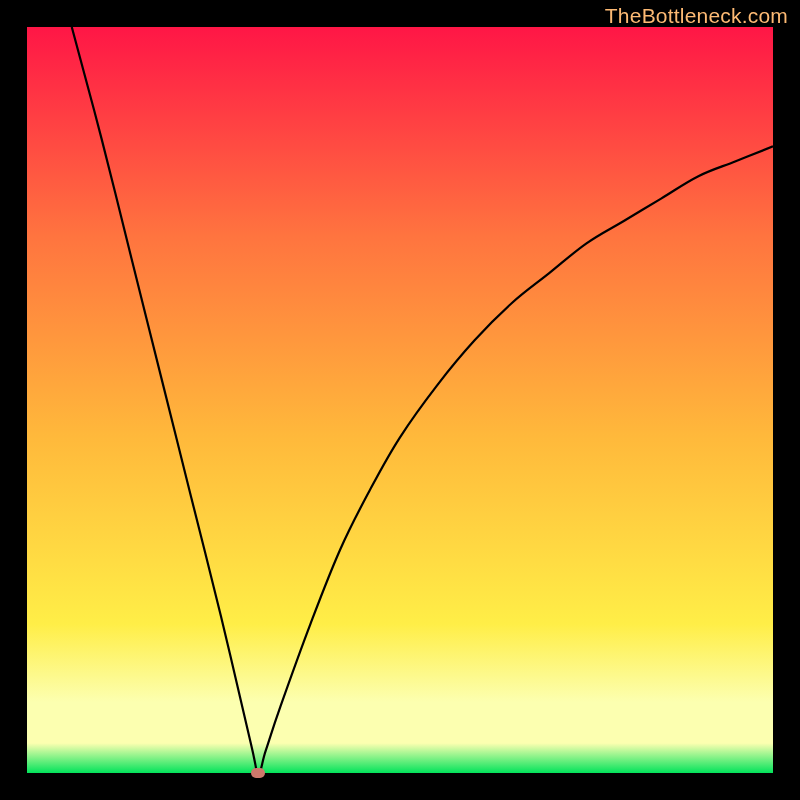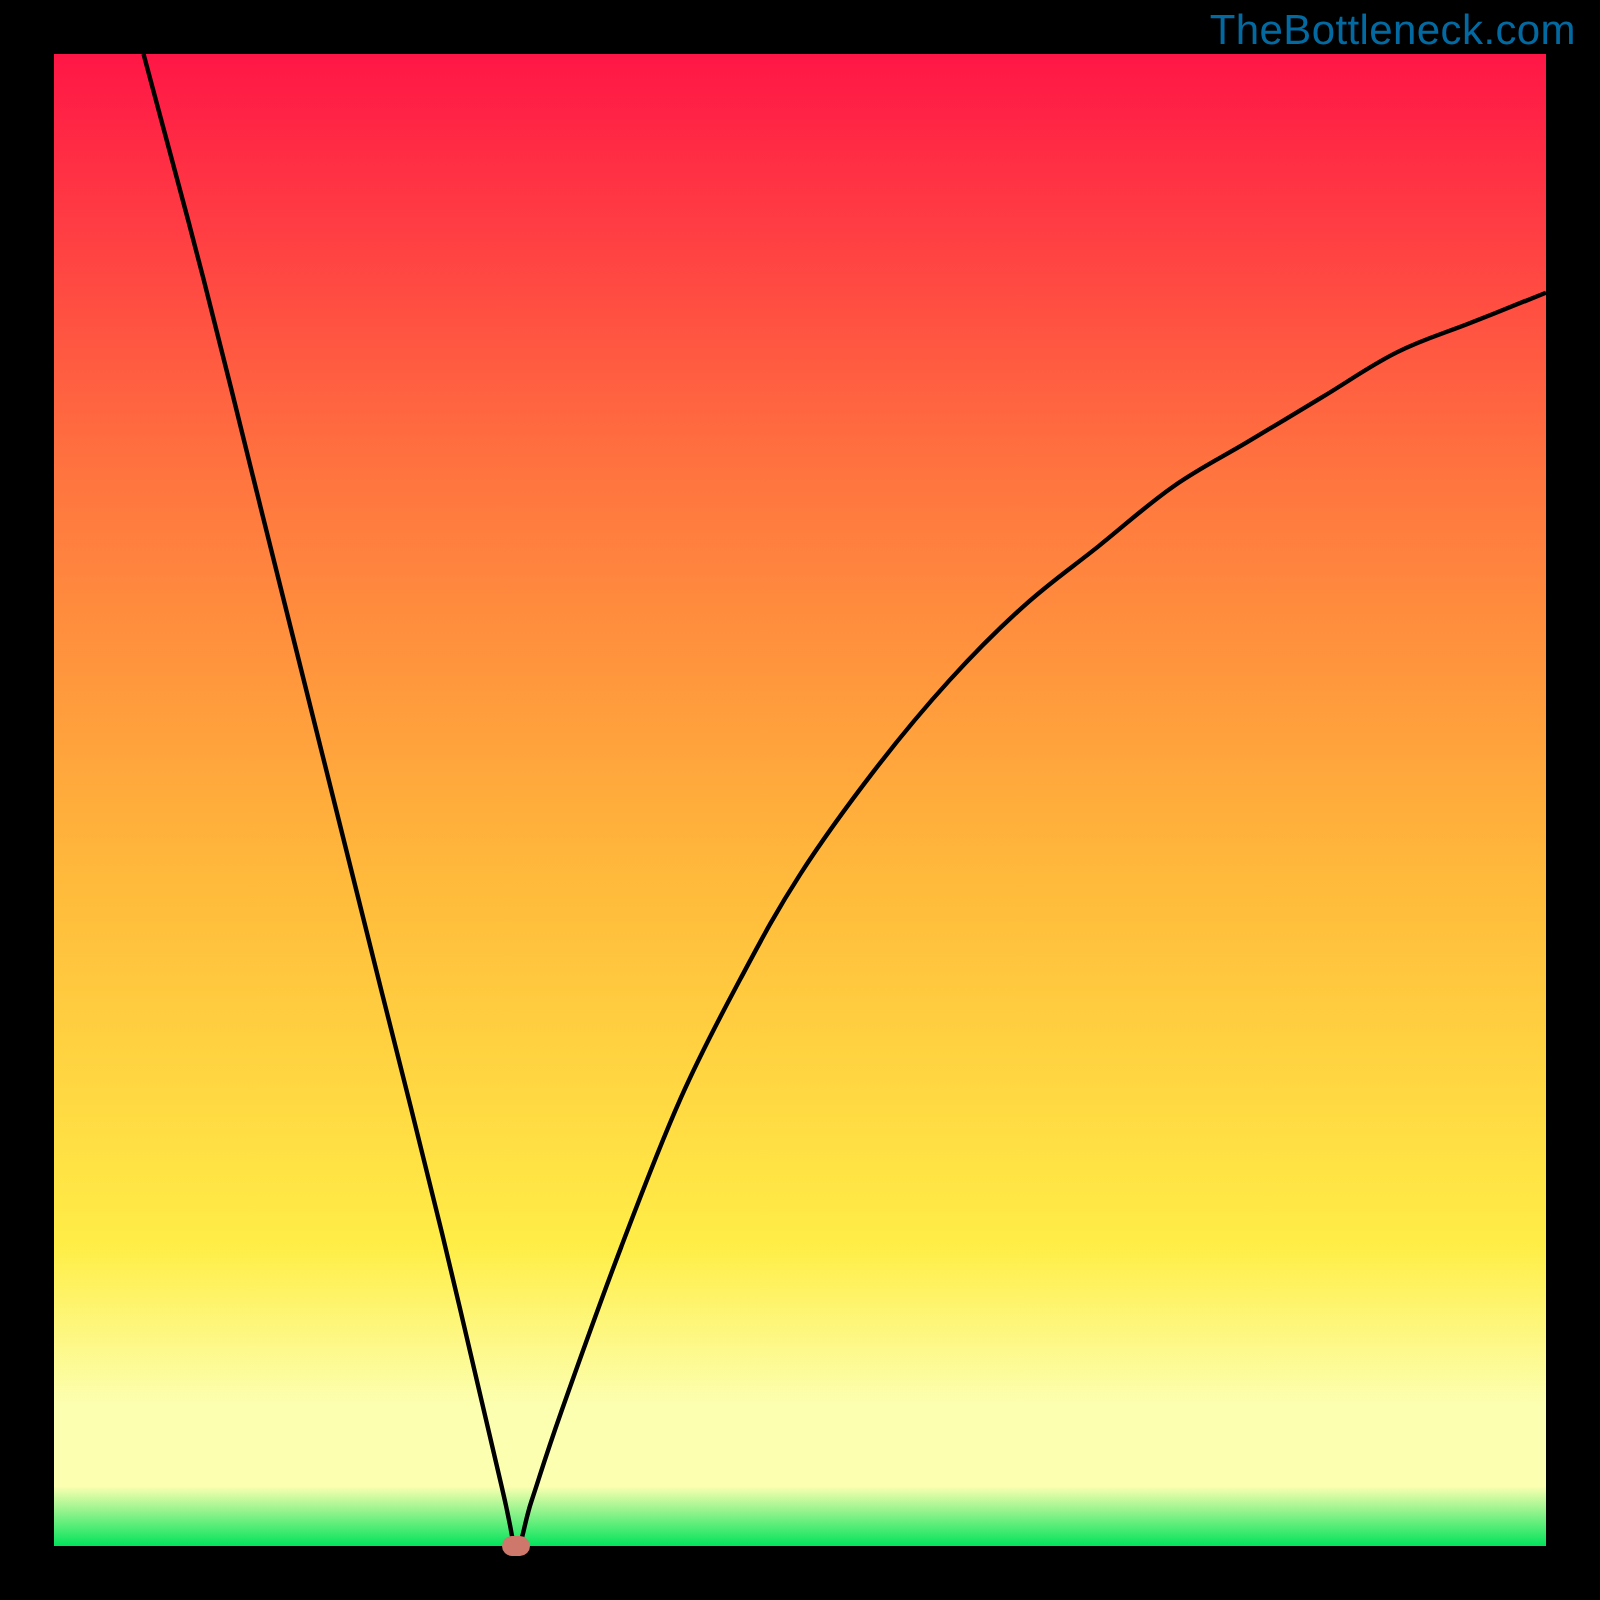--- a/index.html
+++ b/index.html
@@ -23,21 +23,21 @@
     position: absolute;
     left: 0;
     top: 0;
     width: 746px;
     height: 746px;
   }
   .watermark {
     position: absolute;
     top: 4px;
     right: 12px;
-    color: #0369a1;
+    color: #fdba74;
     font-size: 21px;
     font-weight: 500;
     letter-spacing: 0.2px;
     user-select: none;
   }
   .marker {
     position: absolute;
     width: 14px;
     height: 10px;
     border-radius: 5px;

